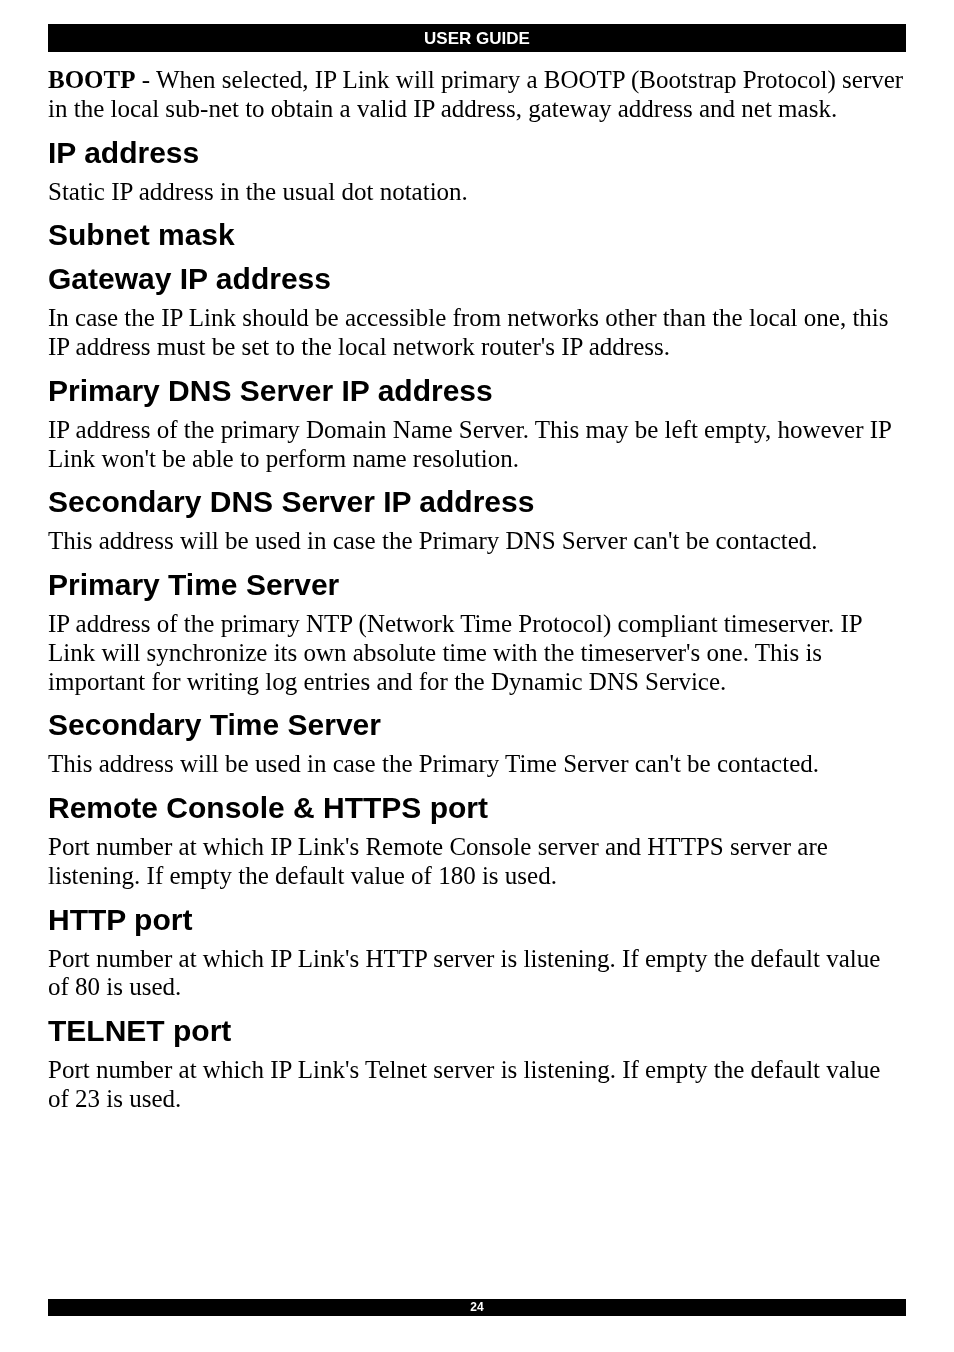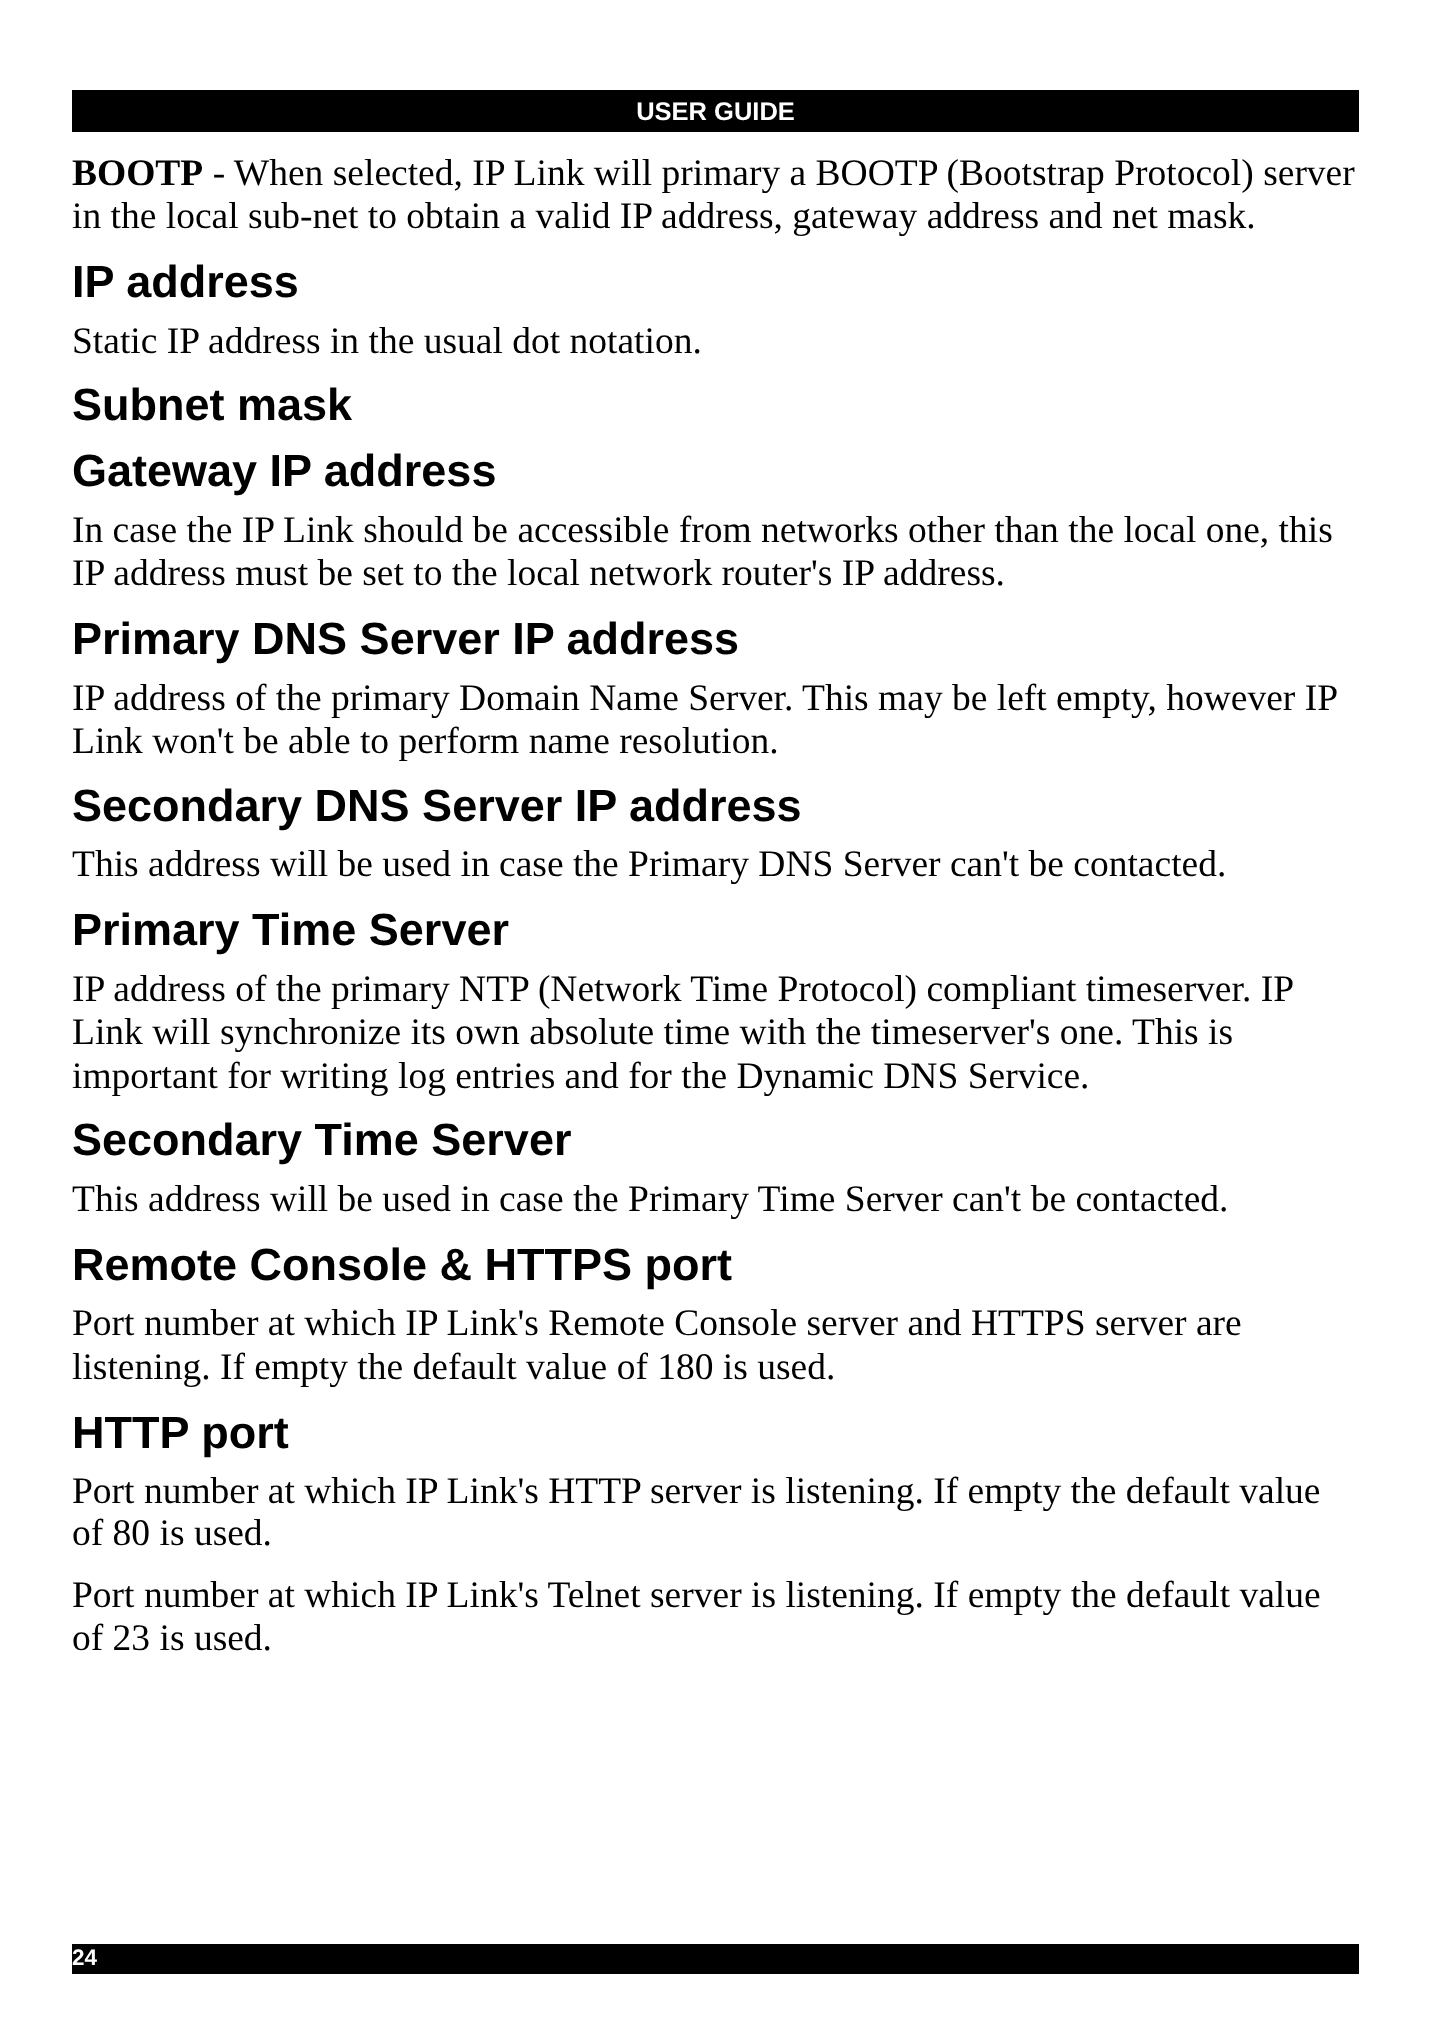--- a/index.html
+++ b/index.html
@@ -4,21 +4,21 @@
 <style>
   html, body {
     margin: 0;
     padding: 0;
     background: #ffffff;
     width: 954px;
   }
   .page {
     width: 954px;
     height: 1352px;
-    padding: 60px 48px 20px 48px;
+    padding: 24px 48px 20px 48px;
     box-sizing: border-box;
     position: relative;
     font-family: "Times New Roman", Times, serif;
     color: #000;
   }
   .header-bar {
     background: #000;
     color: #fff;
     text-align: center;
     font-family: Verdana, Arial, sans-serif;
@@ -42,24 +42,24 @@
     font-size: 30px;
     margin: 10px 0 8px 0;
   }
   .footer-bar {
     position: absolute;
     left: 48px;
     right: 48px;
     bottom: 36px;
     background: #000;
     color: #fff;
-    text-align: left;
+    text-align: center;
     font-family: Verdana, Arial, sans-serif;
     font-weight: bold;
-    font-size: 15px;
+    font-size: 12px;
     padding: 1px 0 2px 0;
   }
 </style>
 </head>
 <body>
 
 <div class="page">
 
   <div class="header-bar">
     <span>USER GUIDE</span>
@@ -88,19 +88,20 @@
 
   <div class="section-heading">Secondary Time Server</div>
   <p class="body-text">This address will be used in case the Primary Time Server can't be contacted.</p>
 
   <div class="section-heading">Remote Console &amp; HTTPS port</div>
   <p class="body-text">Port number at which IP Link's Remote Console server and HTTPS server are listening. If empty the default value of 180 is used.</p>
 
   <div class="section-heading">HTTP port</div>
   <p class="body-text">Port number at which IP Link's HTTP server is listening. If empty the default value of 80 is used.</p>
 
+  <div class="section-heading">TELNET port</div>
   <p class="body-text">Port number at which IP Link's Telnet server is listening. If empty the default value of 23 is used.</p>
 
   <div class="footer-bar">
     <span>24</span>
   </div>
 
 </div>
 
 </body></html>

